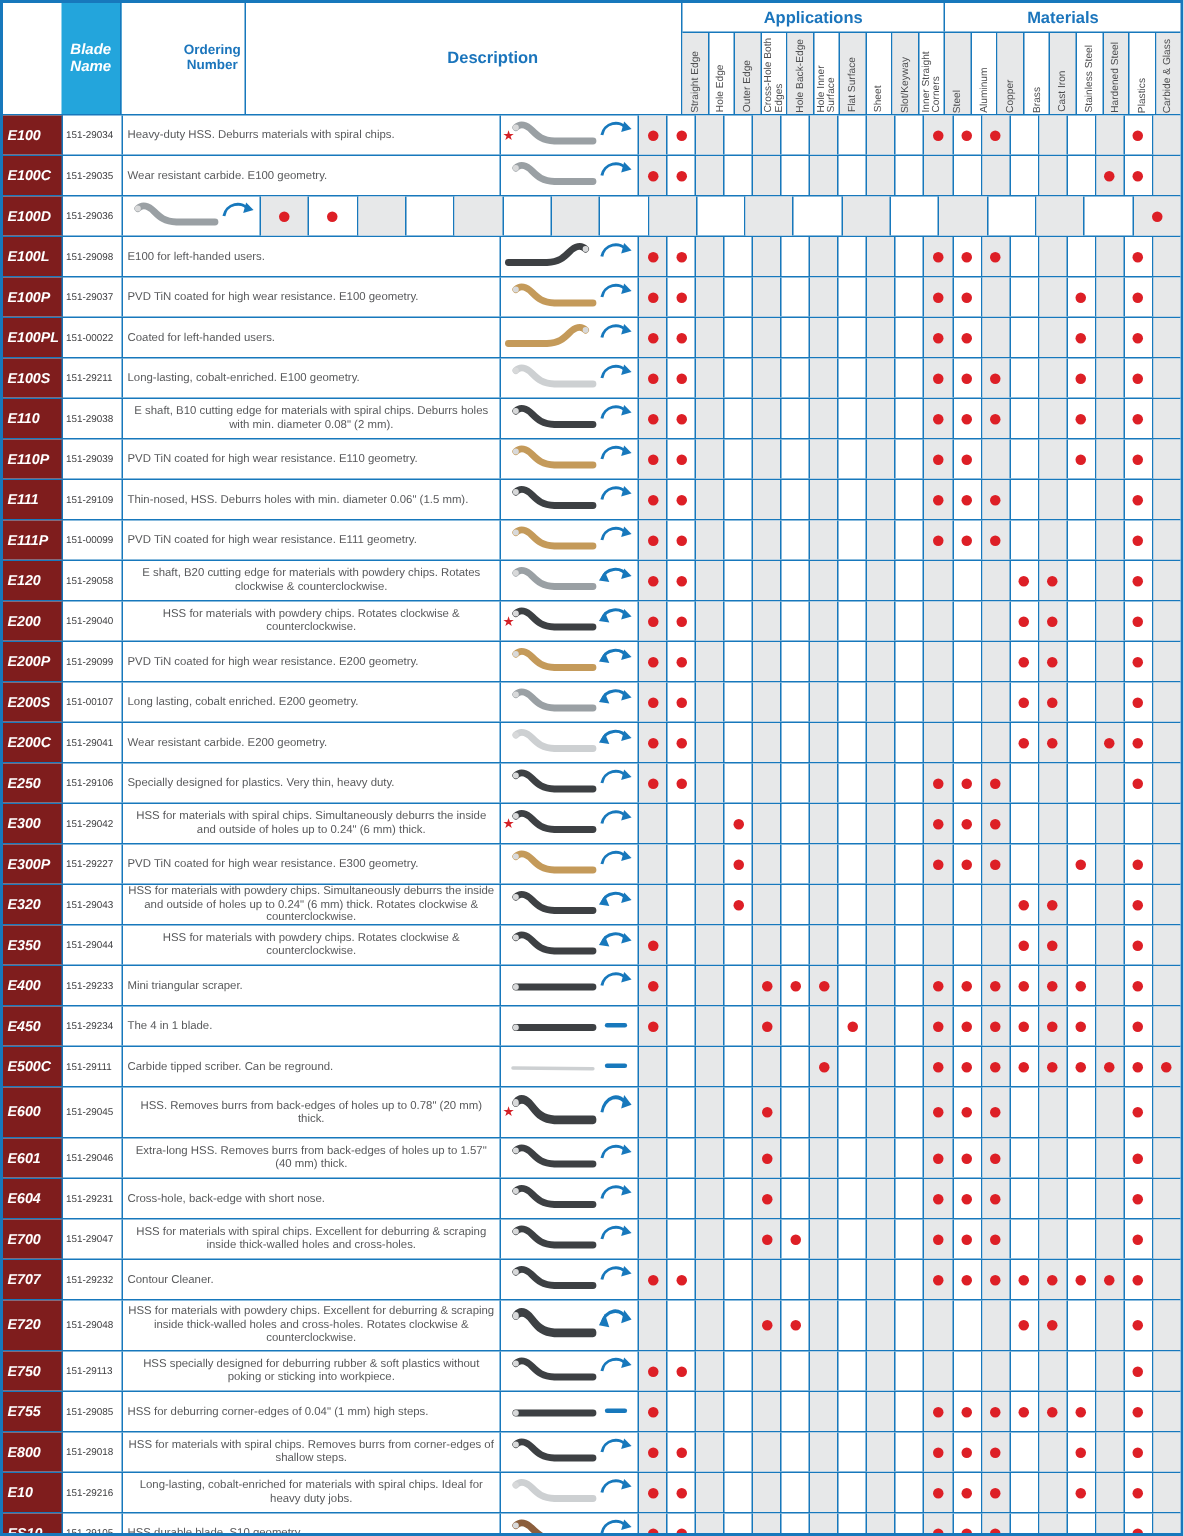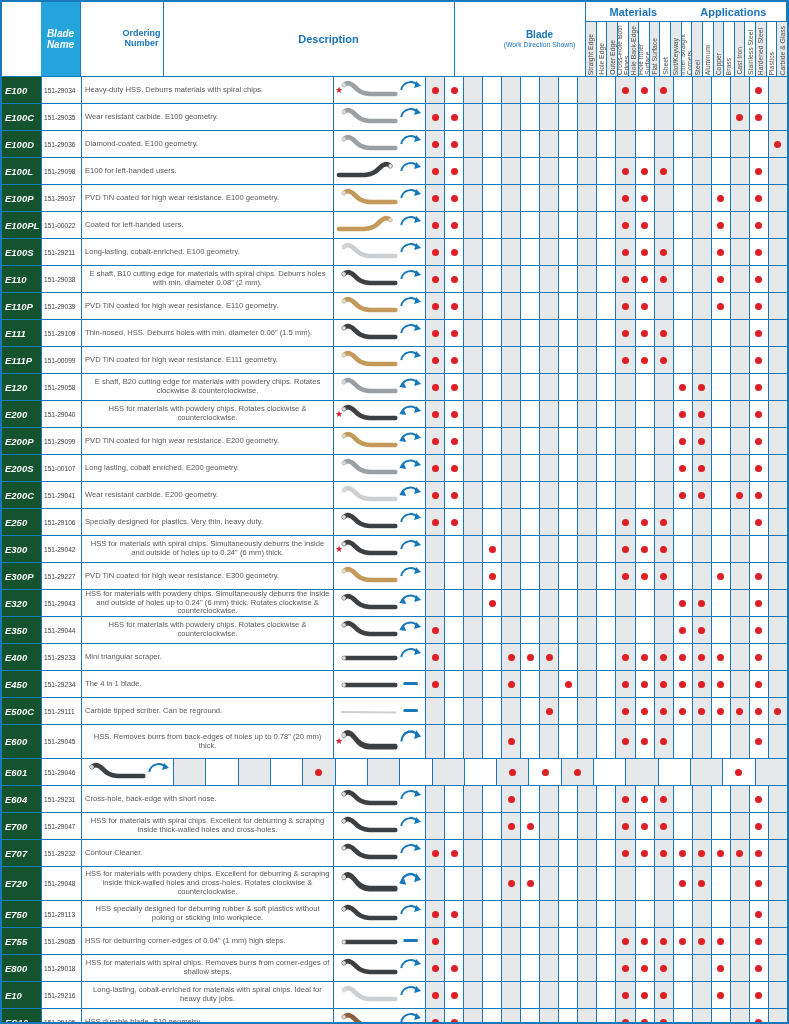--- a/index.html
+++ b/index.html
@@ -28,21 +28,21 @@
            overflow:hidden; padding-bottom:1px; }
   .vcell:last-child, .hcell:last-child { border-right:none; }
   .vcell span {
     writing-mode: vertical-rl; transform: rotate(180deg);
     font-size:6.8px; color:#4d4d4f; line-height:1.05; white-space:pre-line; text-align:left; max-height:53px;
   }
   .shade { background:#e7e8e9; }
   
   .row { display:flex; height:27px; border-bottom:1px solid #1778bc; }
   .row.tall { height:34px; }
-  .c-name { width:40px; background:#14532d; color:#fff; font-weight:bold; font-style:italic;
+  .c-name { width:40px; background:#7f1d1d; color:#fff; font-weight:bold; font-style:italic;
             font-size:9.5px; display:flex; align-items:center; padding-left:3px;
             border-right:1px solid #1778bc; }
   .c-order { width:40px; font-size:6.6px; color:#3d3d3f; display:flex; align-items:center;
              padding-left:2px; border-right:1px solid #1778bc; }
   .c-desc { width:252px; font-size:7.6px; color:#58595b; display:flex; align-items:center;
             padding:1px 3px; line-height:1.18; border-right:1px solid #1778bc;text-align:center; }
   .c-blade { width:92px; border-right:1px solid #1778bc; display:flex; align-items:center; position:relative; }
   .c-blade svg { width:100%; height:100%; }
   .star { position:absolute; left:1px; color:#d42127; font-size:9px; line-height:1; }
   .dots { flex:1; display:flex; }
@@ -51,28 +51,24 @@
   .dot { width:7px; height:7px; border-radius:50%; background:#dd1f26; }
 </style>
 </head>
 <body>
 
 <div id="table">
   <div id="head">
     <div class="hcell" id="h-name">Blade Name</div>
     <div class="hcell" id="h-order">Ordering Number</div>
     <div class="hcell" id="h-desc">Description</div>
-    <div class="hcell" id="h-blade">
-      <span>Blade</span>
-      <span class="sub">(Work Direction Shown)</span>
-    </div>
     <div id="h-right">
       <div id="h-groups">
+        <div class="group" id="g-apps">Applications</div>
         <div class="group" id="g-mats">Materials</div>
-        <div class="group" id="g-apps">Applications</div>
       </div>
       <div id="h-cols">
           <div class="vcell shade">
             <span>Straight Edge</span>
           </div>
           <div class="vcell">
             <span>Hole Edge</span>
           </div>
           <div class="vcell shade">
             <span>Outer Edge</span>
@@ -218,21 +214,20 @@
           </div>
           <div class="dcell">
             <span class="dot"></span>
           </div>
           <div class="dcell shade"></div>
         </div>
       </div>
       <div class="row">
         <div class="c-name">E100D</div>
         <div class="c-order">151-29036</div>
-        <div class="c-desc">Diamond-coated. E100 geometry.</div>
         <div class="c-blade">
           <svg viewBox="0 0 92 26" preserveAspectRatio="none">
             <path d="M10 8 C13 5 17 6 21 10 C25 14 28 16.5 36 17 L62 17" fill="none" stroke="#9aa0a4" stroke-width="4.6" stroke-linecap="round"></path>
             <circle cx="10" cy="8" r="2" fill="#d8d9da"></circle>
             <g>
               <path d="M68 13 A9.5 9.5 0 0 1 85 9" fill="none" stroke="#1778bc" stroke-width="2"></path>
               <path d="M83 4 l5 5 -7 2 z" fill="#1778bc"></path>
             </g>
           </svg>
         </div>
@@ -1335,20 +1330,21 @@
           <div class="dcell shade"></div>
           <div class="dcell">
             <span class="dot"></span>
           </div>
           <div class="dcell shade"></div>
         </div>
       </div>
       <div class="row">
         <div class="c-name">E601</div>
         <div class="c-order">151-29046</div>
+        <div class="c-desc">Extra-long HSS. Removes burrs from back-edges of holes up to 1.57" (40 mm) thick.</div>
         <div class="c-blade">
           <svg viewBox="0 0 92 26" preserveAspectRatio="none">
             <path d="M10 8 C13 5 17 6 21 10 C25 14 28 16.5 36 17 L62 17" fill="none" stroke="#3d4043" stroke-width="4.6" stroke-linecap="round"></path>
             <circle cx="10" cy="8" r="2" fill="#d8d9da"></circle>
             <g>
               <path d="M68 13 A9.5 9.5 0 0 1 85 9" fill="none" stroke="#1778bc" stroke-width="2"></path>
               <path d="M83 4 l5 5 -7 2 z" fill="#1778bc"></path>
             </g>
           </svg>
         </div>

